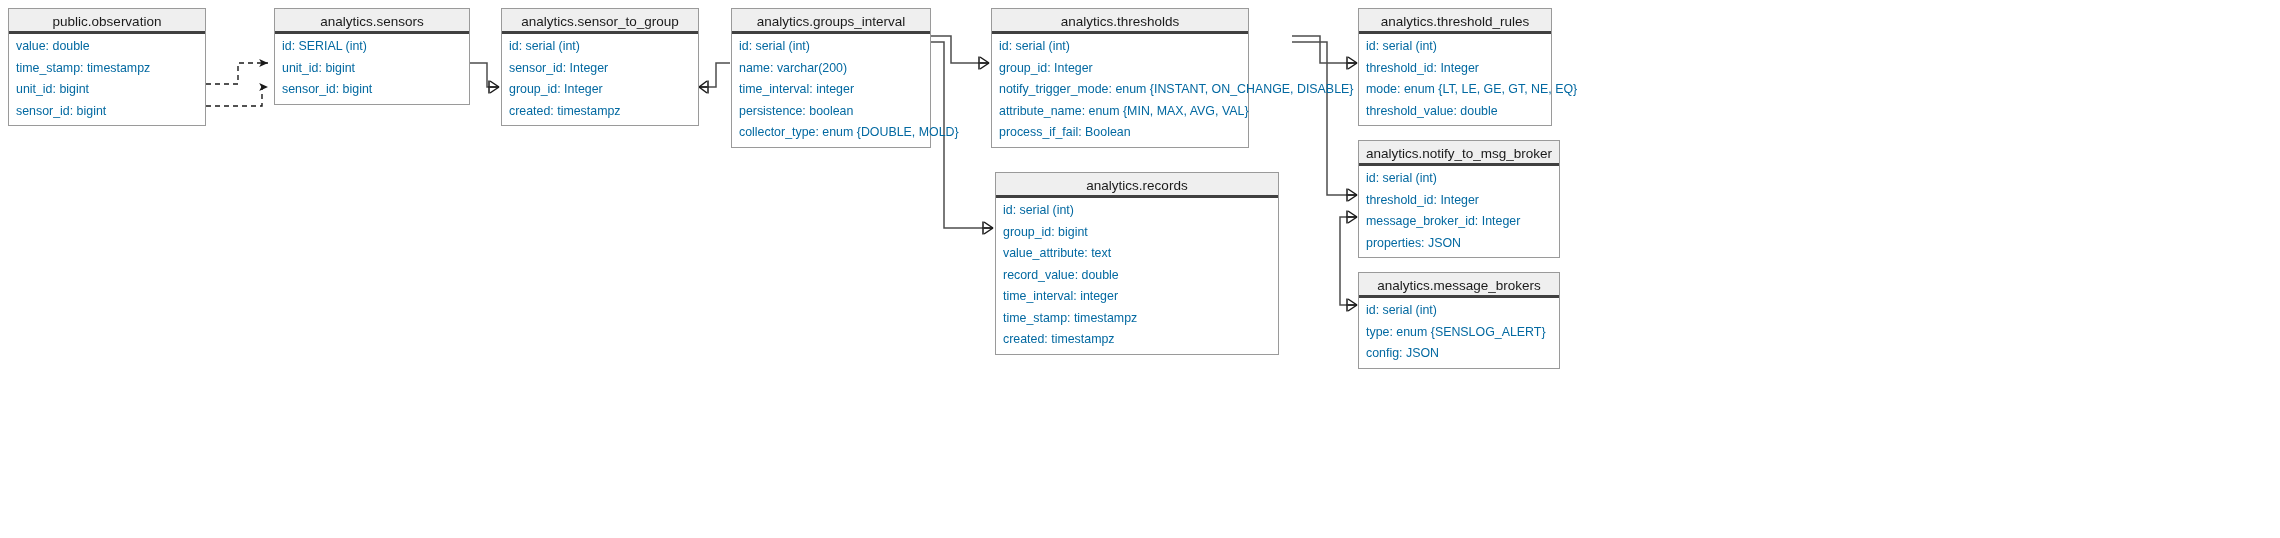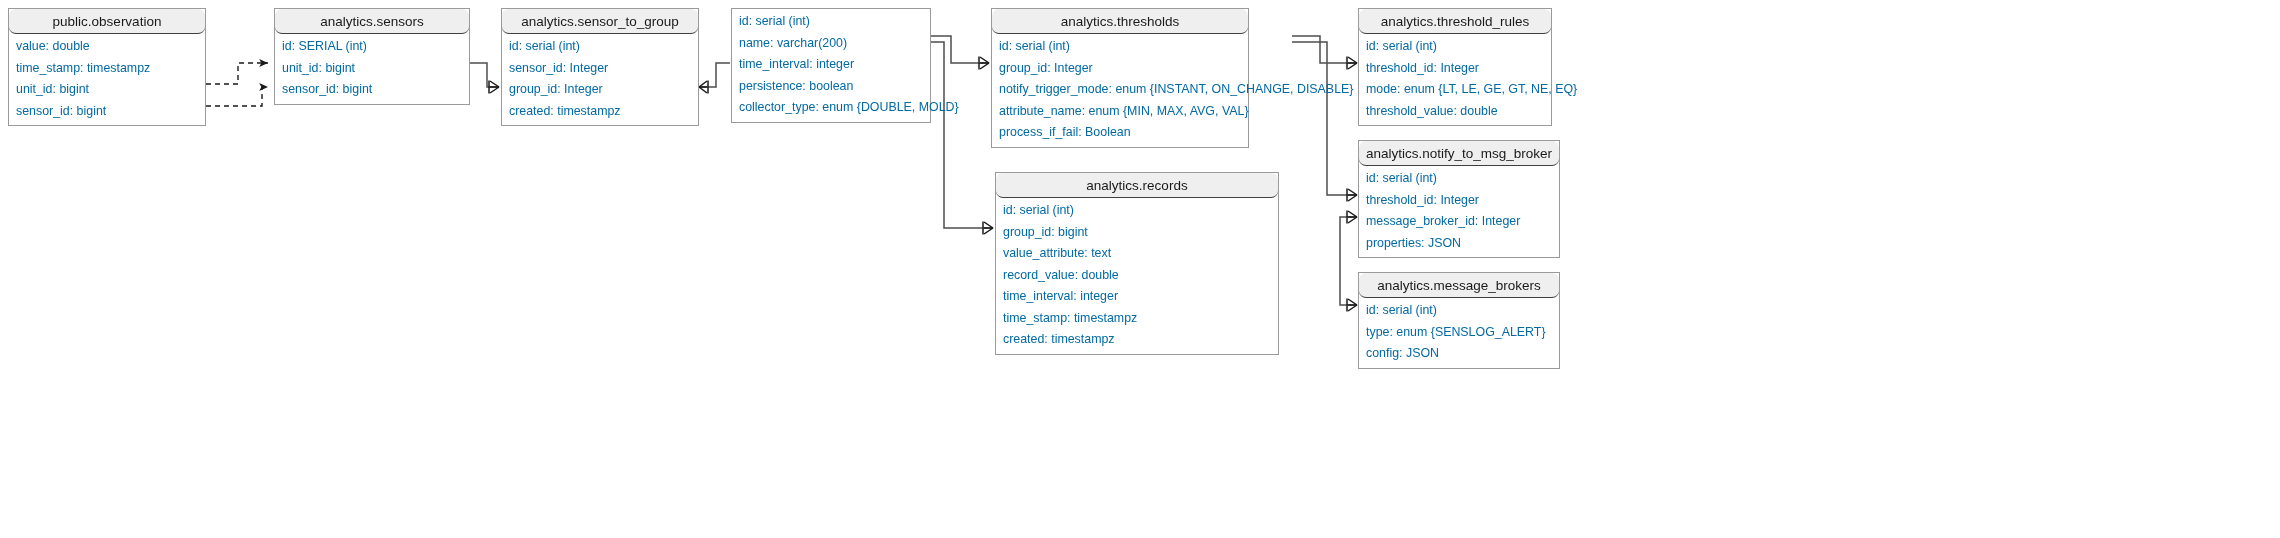--- a/index.html
+++ b/index.html
@@ -30,29 +30,28 @@
   .entity {
     position: absolute;
     box-sizing: border-box;
     border: 1px solid #9a9a9a;
     background: #ffffff;
     z-index: 2;
   }
   .entity-title {
     box-sizing: border-box;
     background: #efefef;
-    border-bottom: 1px solid #404040;
+    border-bottom: 3px solid #404040;
     text-align: center;
     font-size: 13.5px;
     color: #1a1a1a;
     height: 25px;
     line-height: 25px;
     white-space: nowrap;
     overflow: hidden;
-    border-radius: 7px;
   }
   .entity-fields {
     padding: 0;
     margin: 0;
     list-style: none;
   }
   .field {
     box-sizing: border-box;
     height: 21.5px;
     line-height: 21.5px;
@@ -189,20 +188,21 @@
     <div class="entity-title">analytics.sensor_to_group</div>
     <ul class="entity-fields">
       <li class="field">id: serial (int)</li>
       <li class="field">sensor_id: Integer</li>
       <li class="field">group_id: Integer</li>
       <li class="field">created: timestampz</li>
     </ul>
   </div>
 
   <div class="entity" style="left:731px; top:8px; width:200px;">
+    <div class="entity-title">analytics.groups_interval</div>
     <ul class="entity-fields">
       <li class="field">id: serial (int)</li>
       <li class="field">name: varchar(200)</li>
       <li class="field">time_interval: integer</li>
       <li class="field">persistence: boolean</li>
       <li class="field">collector_type: enum {DOUBLE, MOLD}</li>
     </ul>
   </div>
 
   <div class="entity" style="left:991px; top:8px; width:258px;">

